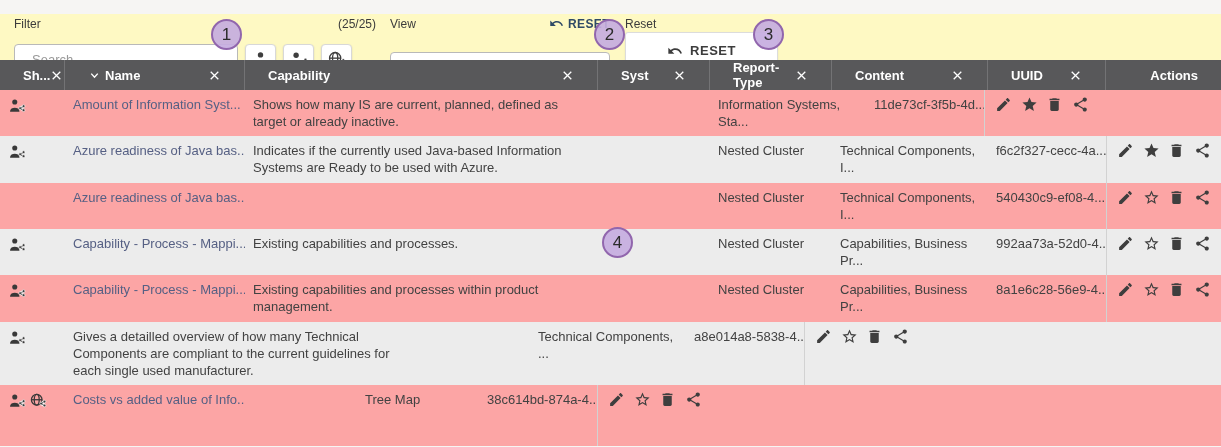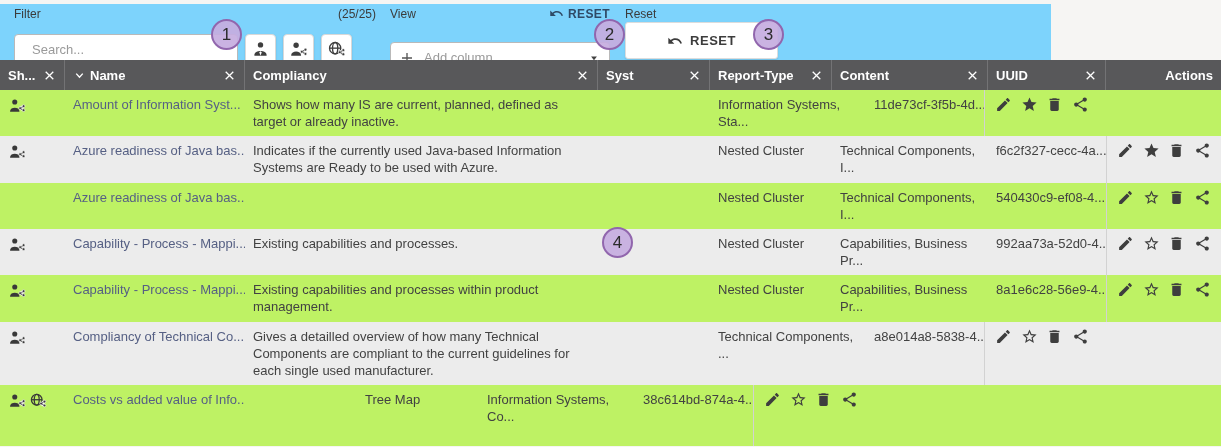--- a/index.html
+++ b/index.html
@@ -2,21 +2,21 @@
 <html><head>
 <meta charset="utf-8">
 <style>
   * { box-sizing: border-box; }
   html,body { margin:0; padding:0; }
   body {
     width:1221px; height:447px; position:relative; overflow:hidden;
     font-family:"Liberation Sans", sans-serif; background:#f6f5f3;
   }
   
-  .toolbar { position:absolute; top:4px; left:0; width:1051px; height:60px; background:#7dd3fc; }
+  .toolbar { position:absolute; top:14px; left:0; width:1221px; height:60px; background:#fef9c3; }
   .group { position:absolute; top:2px; }
   .group-filter { left:14px; width:362px; }
   .group-view   { left:390px; width:220px; }
   .group-reset  { left:625px; width:153px; }
   .label-row { display:flex; justify-content:space-between; align-items:center; height:15px;
                font-size:12px; color:#3b3b3b; }
   .controls-row { display:flex; align-items:center; gap:7px; margin-top:13px; }
   .search-box { width:224px; height:31px; background:#fff; border:1px solid #b9b9b9;
                 border-radius:4px; display:flex; align-items:center; padding:0 8px; }
   .search-box input { border:none; outline:none; background:transparent; font-size:13px;
@@ -50,30 +50,30 @@
                 background:rgba(198,172,223,.92); border:2px solid #9166ad; z-index:20;
                 display:flex; align-items:center; justify-content:center;
                 font-size:17px; color:#2b2b2b; }
   .a0 { left:211px; top:19px; }
   .a1 { left:594px; top:19px; }
   .a2 { left:753px; top:19px; }
   .a3 { left:602px; top:227px; }
   
   .table { position:absolute; top:60px; left:0; width:1221px; }
   .thead { display:flex; height:30px; background:#58585a; }
-  .th { display:flex; align-items:center; padding:0 8px; color:#fff; font-size:13px;
+  .th { display:flex; align-items:center; padding:0 23px; color:#fff; font-size:13px;
         font-weight:bold; border-right:1px solid #737375; cursor:pointer; }
   .th:last-child { border-right:none;justify-content:flex-end; }
   .th .sort { display:flex; margin-right:4px; }
   .th .sort svg { width:13px; height:13px; }
   .th .close { display:flex; margin-left:auto; cursor:pointer; }
   .th .close svg { width:13px; height:13px; }
   .c0{width:65px} .c1{width:180px} .c2{width:353px} .c3{width:112px}
   .c4{width:122px} .c5{width:156px} .c6{width:118px} .c7{width:115px}
-  .tbody .tr { display:flex; background:#bef264; }
+  .tbody .tr { display:flex; background:#fca5a5; }
   .tbody .tr.alt { background:#ececec; }
   .tbody .tr:nth-child(1){min-height:43px} .tbody .tr:nth-child(2){min-height:44px}
   .tbody .tr:nth-child(3){min-height:26px} .tbody .tr:nth-child(4){min-height:26px}
   .tbody .tr:nth-child(5){min-height:42px} .tbody .tr:nth-child(6){min-height:61px}
   .tbody .tr:nth-child(7){min-height:61px} .tbody .tr:nth-child(8){min-height:27px}
   .tbody .tr:nth-child(9){min-height:27px}
   .td { padding:6px 8px; font-size:13px; line-height:1.32; color:#424242; }
   .td.c0 { display:flex; gap:3px; align-items:flex-start; padding-top:7px; color:#393939; }
   .td.c0 svg { width:18px; height:18px; }
   .td.c1 { color:#566084; white-space:nowrap; overflow:hidden; }
@@ -208,21 +208,21 @@
           </svg>
         </span>
         <span>Name</span>
         <span class="close">
           <svg viewBox="0 0 24 24" fill="none" stroke="currentColor" stroke-width="2.4">
             <path d="M5 5 L19 19 M19 5 L5 19"></path>
           </svg>
         </span>
       </div>
       <div class="th c2">
-        <span>Compliancy</span>
+        <span>Capability</span>
         <span class="close">
           <svg viewBox="0 0 24 24" fill="none" stroke="currentColor" stroke-width="2.4">
             <path d="M5 5 L19 19 M19 5 L5 19"></path>
           </svg>
         </span>
       </div>
       <div class="th c3">
         <span>Syst</span>
         <span class="close">
           <svg viewBox="0 0 24 24" fill="none" stroke="currentColor" stroke-width="2.4">
@@ -478,21 +478,20 @@
               <g stroke="#fff" stroke-width="3.6" fill="none">
                 <path d="M16.2 14.9l4.6-2.7M16.2 14.9l4.6 2.7"></path>
               </g>
               <path d="M16.2 14.9l4.6-2.7M16.2 14.9l4.6 2.7" stroke="currentColor" stroke-width="1.4" fill="none"></path>
               <circle cx="16.2" cy="14.9" r="1.8" stroke="#fff" stroke-width=".8"></circle>
               <circle cx="20.8" cy="12.2" r="1.8" stroke="#fff" stroke-width=".8"></circle>
               <circle cx="20.8" cy="17.6" r="1.8" stroke="#fff" stroke-width=".8"></circle>
             </svg>
           </span>
         </div>
-    <div class="td c1">Compliancy of Technical Co...</div>
     <div class="td c2">Gives a detailled overview of how many Technical Components are compliant to the current guidelines for each single used manufacturer.</div>
     <div class="td c3"></div>
     <div class="td c5">Technical Components, ...</div>
     <div class="td c6">a8e014a8-5838-4...</div>
     <div class="td c7">
       <span class="act">
             <svg viewBox="0 0 24 24" fill="currentColor">
               <path d="M3 17.25V21h3.75L17.81 9.94l-3.75-3.75L3 17.25zM20.71 7.04c.39-.39.39-1.02 0-1.41l-2.34-2.34c-.39-.39-1.02-.39-1.41 0l-1.83 1.83 3.75 3.75 1.83-1.83z"></path>
             </svg>
           </span>
@@ -541,21 +540,20 @@
                 <circle cx="16.2" cy="15.4" r="1.8"></circle>
                 <circle cx="20.6" cy="12.8" r="1.8"></circle>
                 <circle cx="20.6" cy="18" r="1.8"></circle>
               </g>
             </svg>
           </span>
         </div>
     <div class="td c1">Costs vs added value of Info...</div>
     <div class="td c3"></div>
     <div class="td c4">Tree Map</div>
-    <div class="td c5">Information Systems, Co...</div>
     <div class="td c6">38c614bd-874a-4...</div>
     <div class="td c7">
       <span class="act">
             <svg viewBox="0 0 24 24" fill="currentColor">
               <path d="M3 17.25V21h3.75L17.81 9.94l-3.75-3.75L3 17.25zM20.71 7.04c.39-.39.39-1.02 0-1.41l-2.34-2.34c-.39-.39-1.02-.39-1.41 0l-1.83 1.83 3.75 3.75 1.83-1.83z"></path>
             </svg>
           </span>
       <span class="act fav">
             <svg viewBox="0 0 24 24" fill="currentColor">
               <path d="M22 9.24l-7.19-.62L12 2 9.19 8.63 2 9.24l5.46 4.73L5.82 21 12 17.27 18.18 21l-1.63-7.03L22 9.24zM12 15.4l-3.76 2.27 1-4.28-3.32-2.88 4.38-.38L12 6.1l1.71 4.04 4.38.38-3.32 2.88 1 4.28L12 15.4z"></path>

